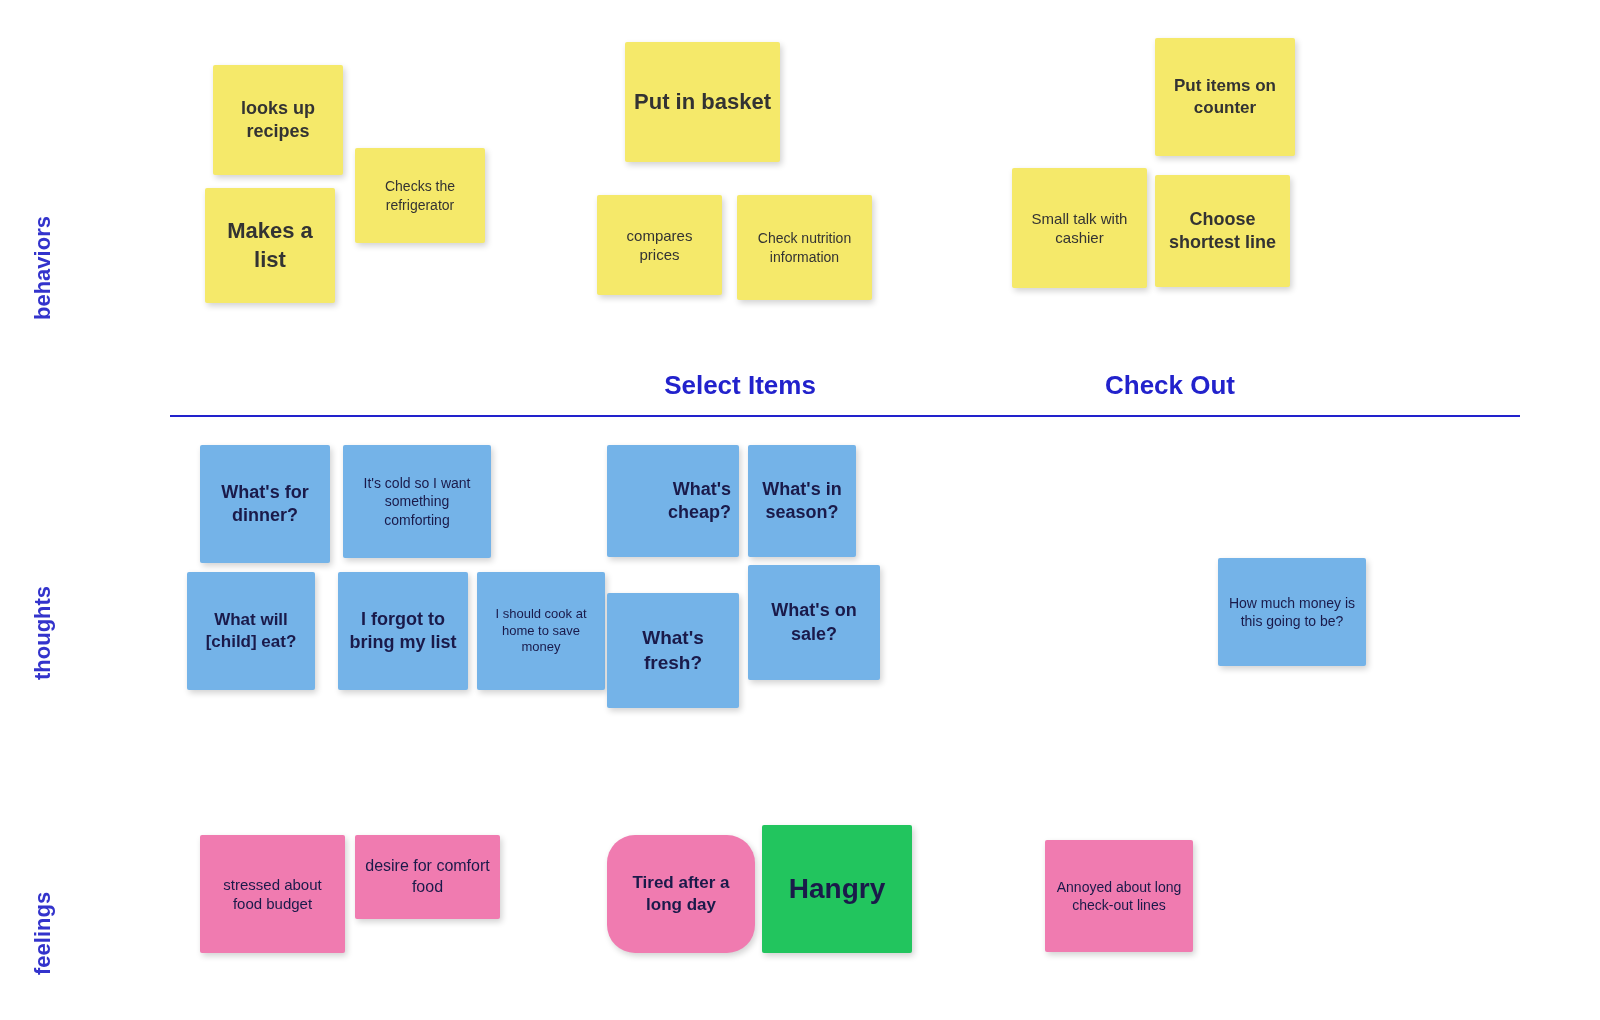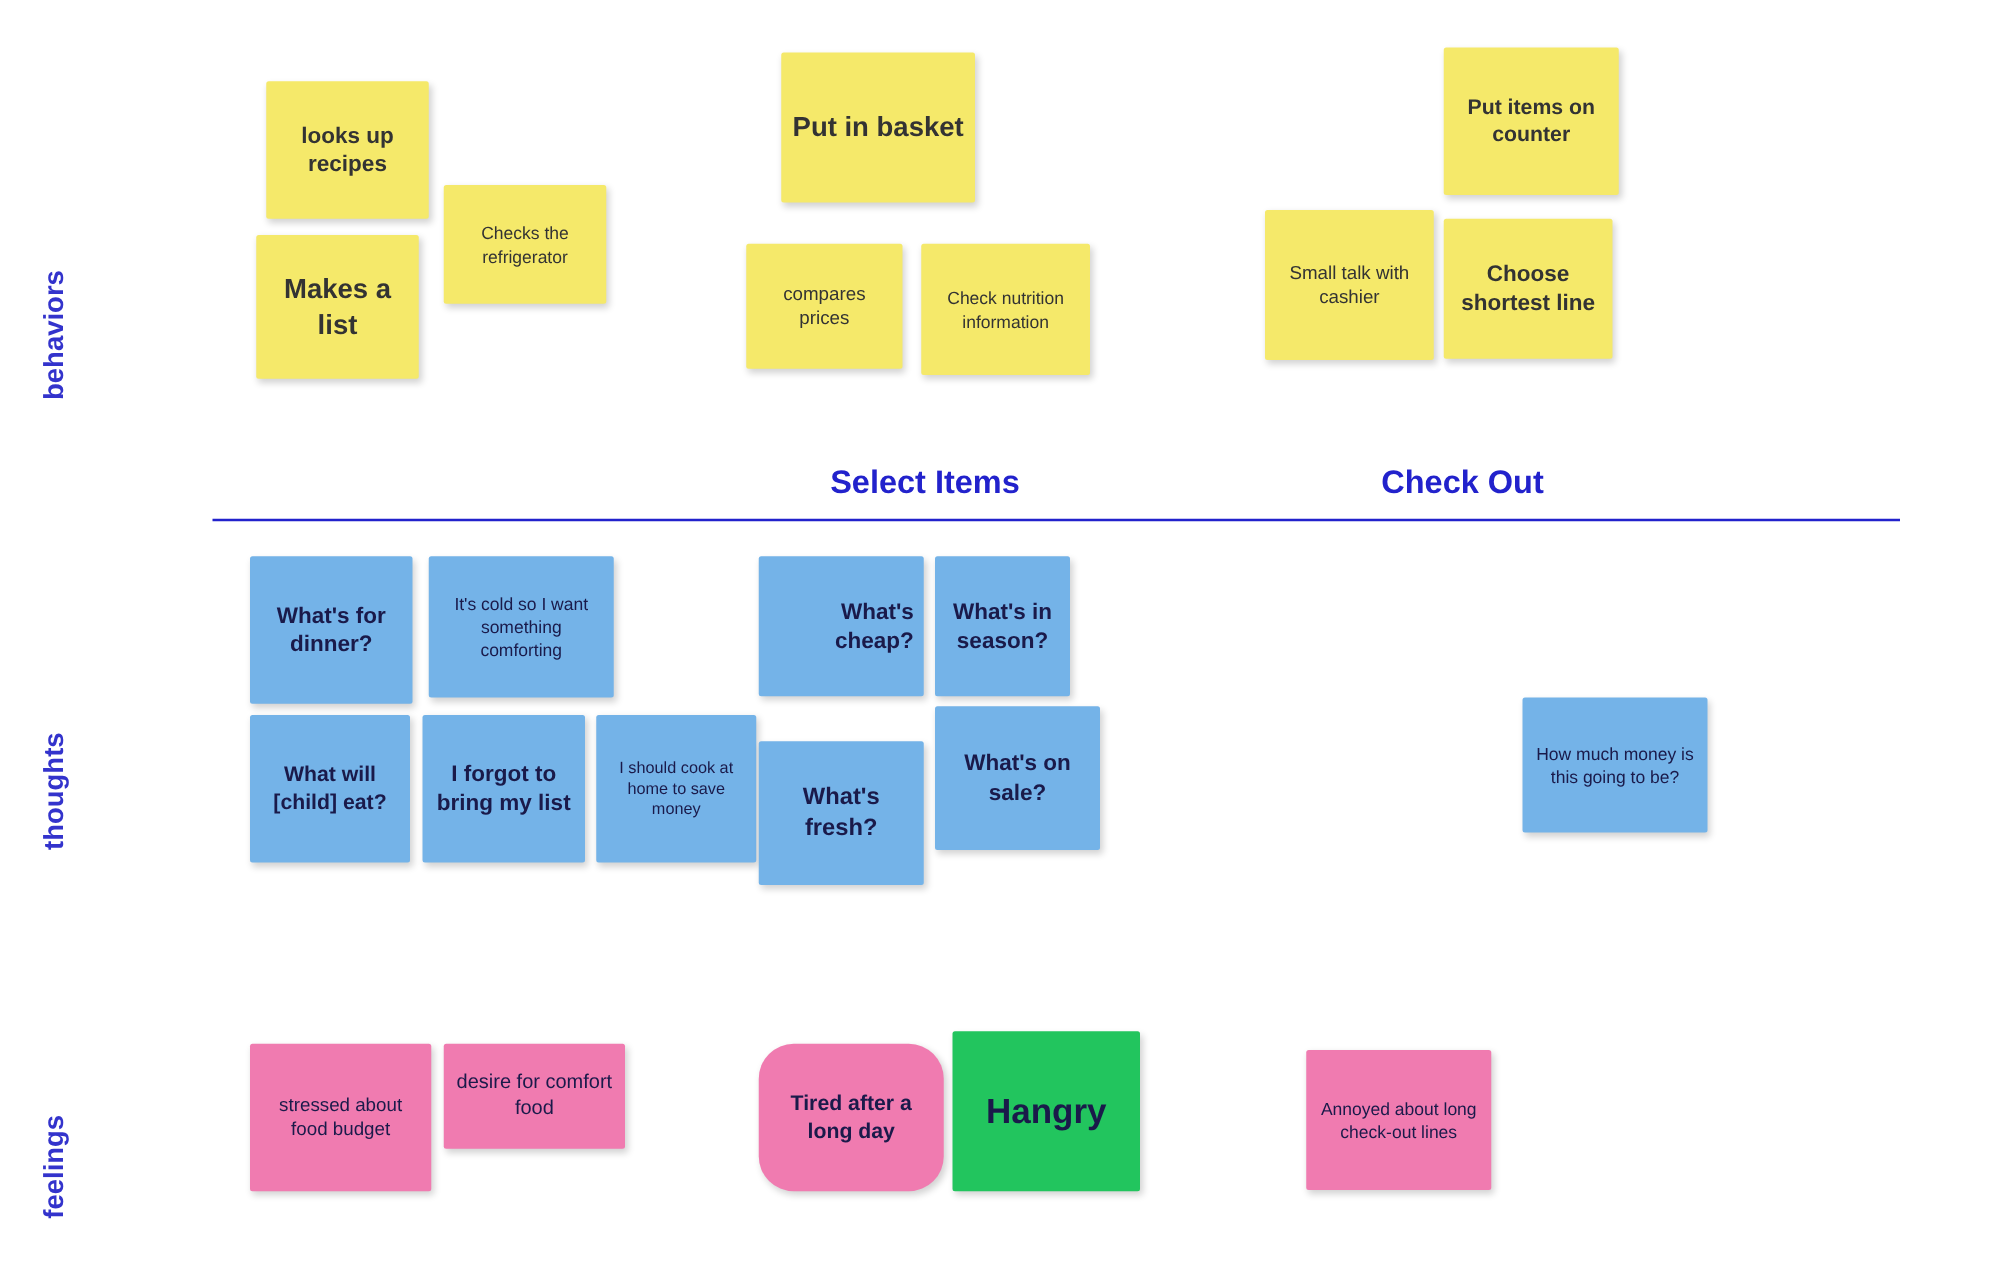--- a/index.html
+++ b/index.html
@@ -100,21 +100,21 @@
   <div class="sticky yellow" style="left:205px; top:188px; width:130px; height:115px; font-size:22px; font-weight:bold;">Makes a list</div>
   <div class="sticky yellow" style="left:625px; top:42px; width:155px; height:120px; font-size:22px; font-weight:bold;">Put in basket</div>
   <div class="sticky yellow" style="left:597px; top:195px; width:125px; height:100px; font-size:15px;">compares prices</div>
   <div class="sticky yellow" style="left:737px; top:195px; width:135px; height:105px; font-size:14px;">Check nutrition information</div>
   <div class="sticky yellow" style="left:1155px; top:38px; width:140px; height:118px; font-size:17px; font-weight:bold;">Put items on counter</div>
   <div class="sticky yellow" style="left:1012px; top:168px; width:135px; height:120px; font-size:15px;">Small talk with cashier</div>
   <div class="sticky yellow" style="left:1155px; top:175px; width:135px; height:112px; font-size:18px; font-weight:bold;">Choose shortest line</div>
 
   <div class="sticky blue" style="left:200px; top:445px; width:130px; height:118px; font-size:18px; font-weight:bold;">What's for dinner?</div>
   <div class="sticky blue" style="left:343px; top:445px; width:148px; height:113px; font-size:14px;">It's cold so I want something comforting</div>
-  <div class="sticky blue" style="left:200px; top:572px; width:128px; height:118px; font-size:17px; font-weight:bold;">What will [child] eat?</div>
+  <div class="sticky blue" style="left:187px; top:572px; width:128px; height:118px; font-size:17px; font-weight:bold;">What will [child] eat?</div>
   <div class="sticky blue" style="left:338px; top:572px; width:130px; height:118px; font-size:18px; font-weight:bold;">I forgot to bring my list</div>
   <div class="sticky blue" style="left:477px; top:572px; width:128px; height:118px; font-size:13px;">I should cook at home to save money</div>
   <div class="sticky blue" style="left:607px; top:445px; width:132px; height:112px; font-size:18px; font-weight:bold;text-align:right;">What's cheap?</div>
   <div class="sticky blue" style="left:748px; top:445px; width:108px; height:112px; font-size:18px; font-weight:bold;">What's in season?</div>
   <div class="sticky blue" style="left:607px; top:593px; width:132px; height:115px; font-size:19px; font-weight:bold;">What's fresh?</div>
   <div class="sticky blue" style="left:748px; top:565px; width:132px; height:115px; font-size:18px; font-weight:bold;">What's on sale?</div>
   <div class="sticky blue" style="left:1183px; top:558px; width:148px; height:108px; font-size:14px;margin-left:35px;">How much money is this going to be?</div>
 
   <div class="sticky pink" style="left:200px; top:835px; width:145px; height:118px; font-size:15px;">stressed about food budget</div>
   <div class="sticky pink" style="left:355px; top:835px; width:145px; height:84px; font-size:16px;">desire for comfort food</div>

